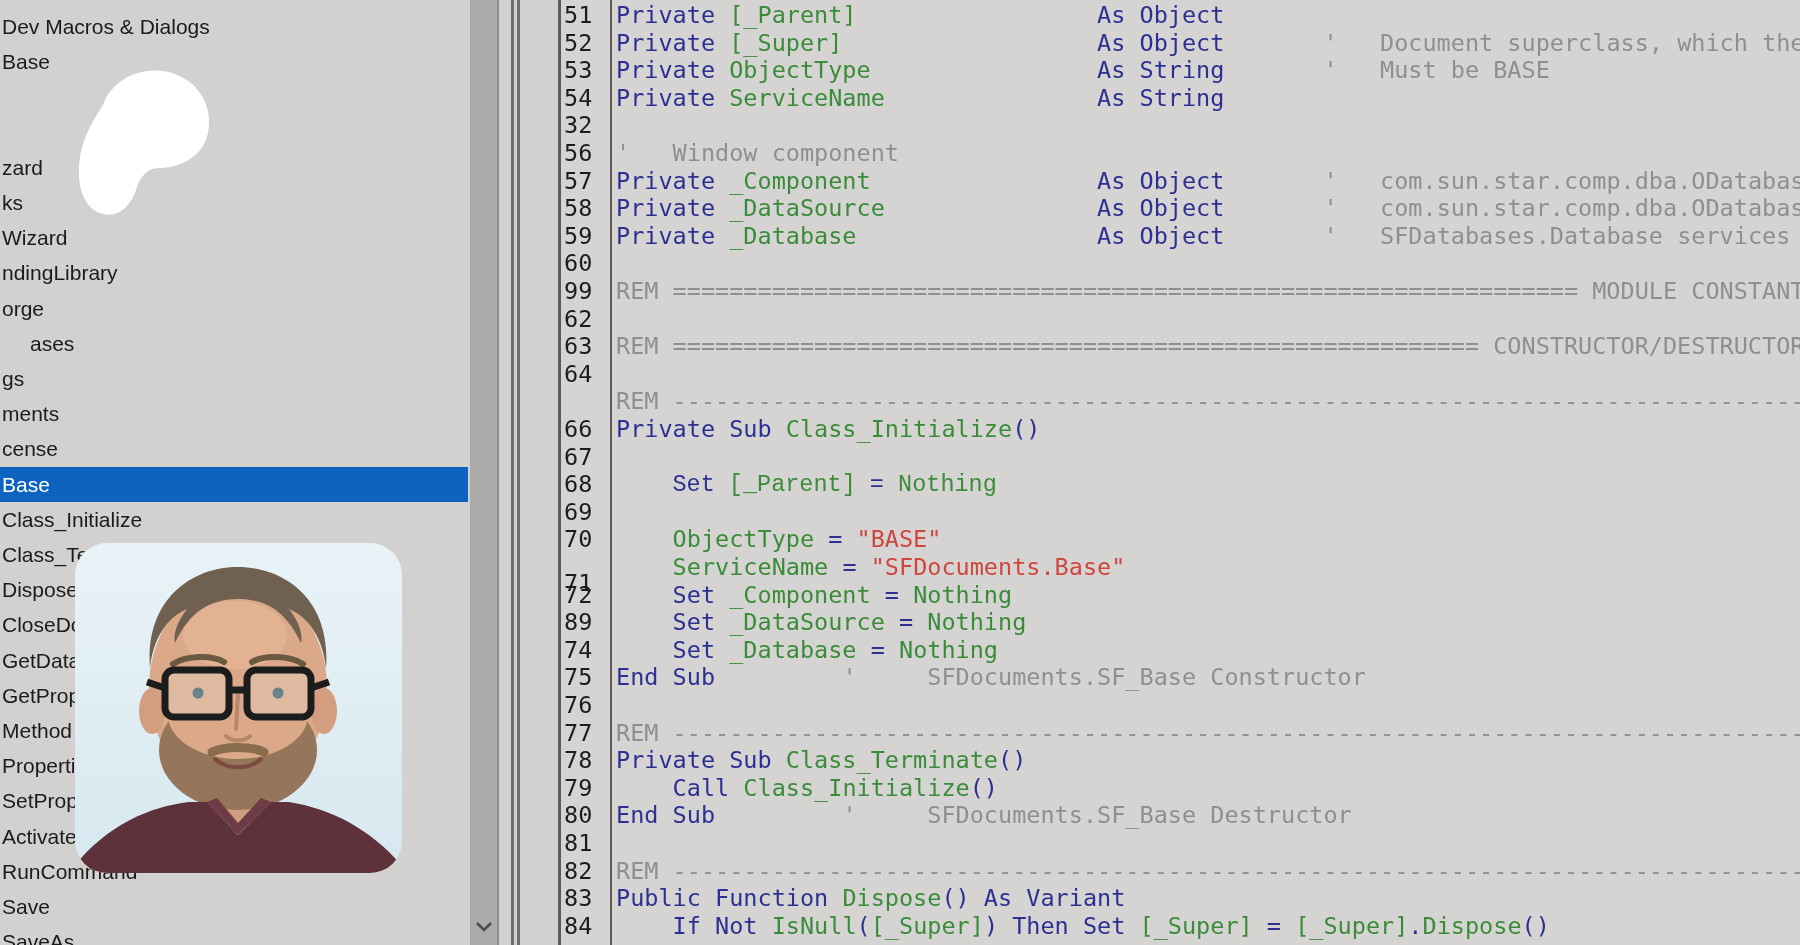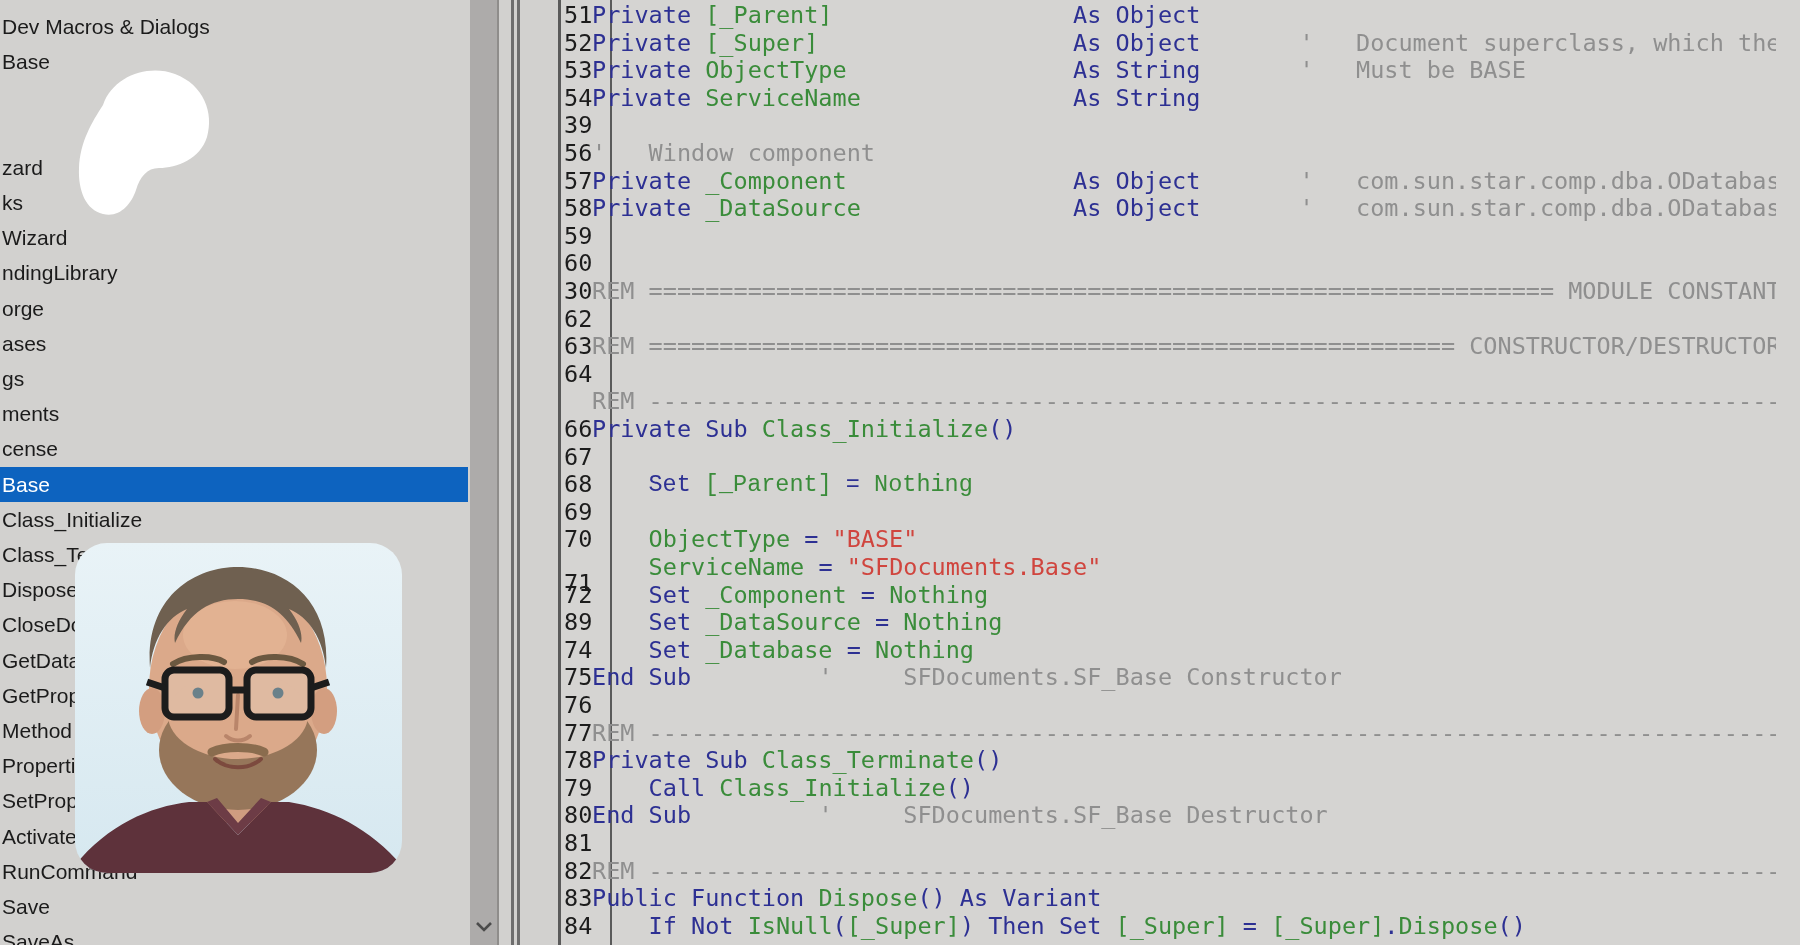--- a/index.html
+++ b/index.html
@@ -20,21 +20,21 @@
   #split-line-1{left:511px;top:0;width:3px;height:945px;background:#6e6e6e;}
   #split-line-2{left:517px;top:0;width:3px;height:945px;background:#6e6e6e;}
   #code-left-border{left:558px;top:0;width:3px;height:945px;background:#5a5a5a;}
   #gutter-border{left:610px;top:0;width:2px;height:945px;background:#5a5a5a;}
 
   
   #code-bg{left:561px;top:0;width:1239px;height:945px;background:#d5d4d2;}
   #gutter{left:564px;top:2px;width:44px;height:943px;overflow:hidden;}
   .gut-row{position:absolute;left:0;height:27.6px;white-space:pre;
     font:23.5px/27.6px "DejaVu Sans Mono",monospace;color:#1c1c1c;}
-  #editor{left:592px;top:2px;width:1184px;height:943px;overflow:hidden;}
+  #editor{left:616px;top:2px;width:1184px;height:943px;overflow:hidden;}
   .code-row{position:absolute;left:0;height:27.6px;white-space:pre;
     font:23.5px/27.6px "DejaVu Sans Mono",monospace;color:#1a1a1a;}
   .seg-kw{color:#2d3093;}
   .seg-id{color:#3a8c3a;}
   .seg-cm{color:#8f8f8f;}
   .seg-st{color:#d0453e;}
   .seg-pl{color:#1a1a1a;}
 
   
   #blob{left:76px;top:64px;width:140px;height:156px;}
@@ -47,21 +47,21 @@
   <div id="tree-list">
       <div class="sb-item" style="top: 9.4px;">Dev Macros &amp; Dialogs</div>
       <div class="sb-item" style="top: 44.6px;">Base</div>
       <div class="sb-item" style="top: 79.8px;"></div>
       <div class="sb-item" style="top: 115px;"></div>
       <div class="sb-item" style="top: 150.2px;">zard</div>
       <div class="sb-item" style="top: 185.4px;">ks</div>
       <div class="sb-item" style="top: 220.6px;">Wizard</div>
       <div class="sb-item" style="top: 255.8px;">ndingLibrary</div>
       <div class="sb-item" style="top: 291px;">orge</div>
-      <div class="sb-item" style="top: 326.2px;">ases</div>
+      <div class="sb-item" style="top: 326.2px; margin-left: 28px;">ases</div>
       <div class="sb-item" style="top: 361.4px;">gs</div>
       <div class="sb-item" style="top: 396.6px;">ments</div>
       <div class="sb-item" style="top: 431.8px;">cense</div>
       <div class="sb-item selected" style="top: 467px;">Base</div>
       <div class="sb-item" style="top: 502.2px;">Class_Initialize</div>
       <div class="sb-item" style="top: 537.4px;">Class_Te</div>
       <div class="sb-item" style="top: 572.6px;">Dispose</div>
       <div class="sb-item" style="top: 607.8px;">CloseDo</div>
       <div class="sb-item" style="top: 643px;">GetData</div>
       <div class="sb-item" style="top: 678.2px;">GetProp</div>
@@ -88,27 +88,27 @@
 <div id="split-line-1" class="abs"></div>
 <div id="split-line-2" class="abs"></div>
 
 <div id="code-bg" class="abs"></div>
 <div id="code-left-border" class="abs"></div>
 <div id="gutter" class="abs">
     <div class="gut-row" style="top: 0px;">51</div>
     <div class="gut-row" style="top: 27.6px;">52</div>
     <div class="gut-row" style="top: 55.2px;">53</div>
     <div class="gut-row" style="top: 82.8px;">54</div>
-    <div class="gut-row" style="top: 110.4px;">39</div>
+    <div class="gut-row" style="top: 110.4px;">32</div>
     <div class="gut-row" style="top: 138px;">56</div>
     <div class="gut-row" style="top: 165.6px;">57</div>
     <div class="gut-row" style="top: 193.2px;">58</div>
     <div class="gut-row" style="top: 220.8px;">59</div>
     <div class="gut-row" style="top: 248.4px;">60</div>
-    <div class="gut-row" style="top: 276px;">30</div>
+    <div class="gut-row" style="top: 276px;">99</div>
     <div class="gut-row" style="top: 303.6px;">62</div>
     <div class="gut-row" style="top: 331.2px;">63</div>
     <div class="gut-row" style="top: 358.8px;">64</div>
     <div class="gut-row" style="top: 386.4px; margin-left: 44px;">65</div>
     <div class="gut-row" style="top: 414px;">66</div>
     <div class="gut-row" style="top: 441.6px;">67</div>
     <div class="gut-row" style="top: 469.2px;">68</div>
     <div class="gut-row" style="top: 496.8px;">69</div>
     <div class="gut-row" style="top: 524.4px;">70</div>
     <div class="gut-row" style="top: 552px; margin-top: 16px;">71</div>
@@ -129,20 +129,21 @@
 <div id="gutter-border" class="abs"></div>
 <div id="editor" class="abs">
     <div class="code-row" style="top: 0px;"><span class="seg-kw">Private </span><span class="seg-id">[_Parent]</span><span class="seg-pl">                 </span><span class="seg-kw">As Object</span></div>
     <div class="code-row" style="top: 27.6px;"><span class="seg-kw">Private </span><span class="seg-id">[_Super]</span><span class="seg-pl">                  </span><span class="seg-kw">As Object</span><span class="seg-pl">       </span><span class="seg-cm">'   Document superclass, which the</span></div>
     <div class="code-row" style="top: 55.2px;"><span class="seg-kw">Private </span><span class="seg-id">ObjectType</span><span class="seg-pl">                </span><span class="seg-kw">As String</span><span class="seg-pl">       </span><span class="seg-cm">'   Must be BASE</span></div>
     <div class="code-row" style="top: 82.8px;"><span class="seg-kw">Private </span><span class="seg-id">ServiceName</span><span class="seg-pl">               </span><span class="seg-kw">As String</span></div>
     <div class="code-row" style="top: 110.4px;"></div>
     <div class="code-row" style="top: 138px;"><span class="seg-cm">'   Window component</span></div>
     <div class="code-row" style="top: 165.6px;"><span class="seg-kw">Private </span><span class="seg-id">_Component</span><span class="seg-pl">                </span><span class="seg-kw">As Object</span><span class="seg-pl">       </span><span class="seg-cm">'   com.sun.star.comp.dba.ODatabase</span></div>
     <div class="code-row" style="top: 193.2px;"><span class="seg-kw">Private </span><span class="seg-id">_DataSource</span><span class="seg-pl">               </span><span class="seg-kw">As Object</span><span class="seg-pl">       </span><span class="seg-cm">'   com.sun.star.comp.dba.ODatabase</span></div>
+    <div class="code-row" style="top: 220.8px;"><span class="seg-kw">Private </span><span class="seg-id">_Database</span><span class="seg-pl">                 </span><span class="seg-kw">As Object</span><span class="seg-pl">       </span><span class="seg-cm">'   SFDatabases.Database services</span></div>
     <div class="code-row" style="top: 248.4px;"></div>
     <div class="code-row" style="top: 276px;"><span class="seg-cm">REM ================================================================ MODULE CONSTANTS</span></div>
     <div class="code-row" style="top: 303.6px;"></div>
     <div class="code-row" style="top: 331.2px;"><span class="seg-cm">REM ========================================================= CONSTRUCTOR/DESTRUCTOR</span></div>
     <div class="code-row" style="top: 358.8px;"></div>
     <div class="code-row" style="top: 386.4px;"><span class="seg-cm">REM ------------------------------------------------------------------------------------------</span></div>
     <div class="code-row" style="top: 414px;"><span class="seg-kw">Private Sub </span><span class="seg-id">Class_Initialize</span><span class="seg-kw">()</span></div>
     <div class="code-row" style="top: 469.2px; font-family: Liberation Mono, monospace;"><span class="seg-pl">    </span><span class="seg-kw">Set </span><span class="seg-id">[_Parent]</span><span class="seg-kw"> = </span><span class="seg-id">Nothing</span></div>
     <div class="code-row" style="top: 524.4px;"><span class="seg-pl">    </span><span class="seg-id">ObjectType</span><span class="seg-kw"> = </span><span class="seg-st">"BASE"</span></div>
     <div class="code-row" style="top: 552px;"><span class="seg-pl">    </span><span class="seg-id">ServiceName</span><span class="seg-kw"> = </span><span class="seg-st">"SFDocuments.Base"</span></div>

